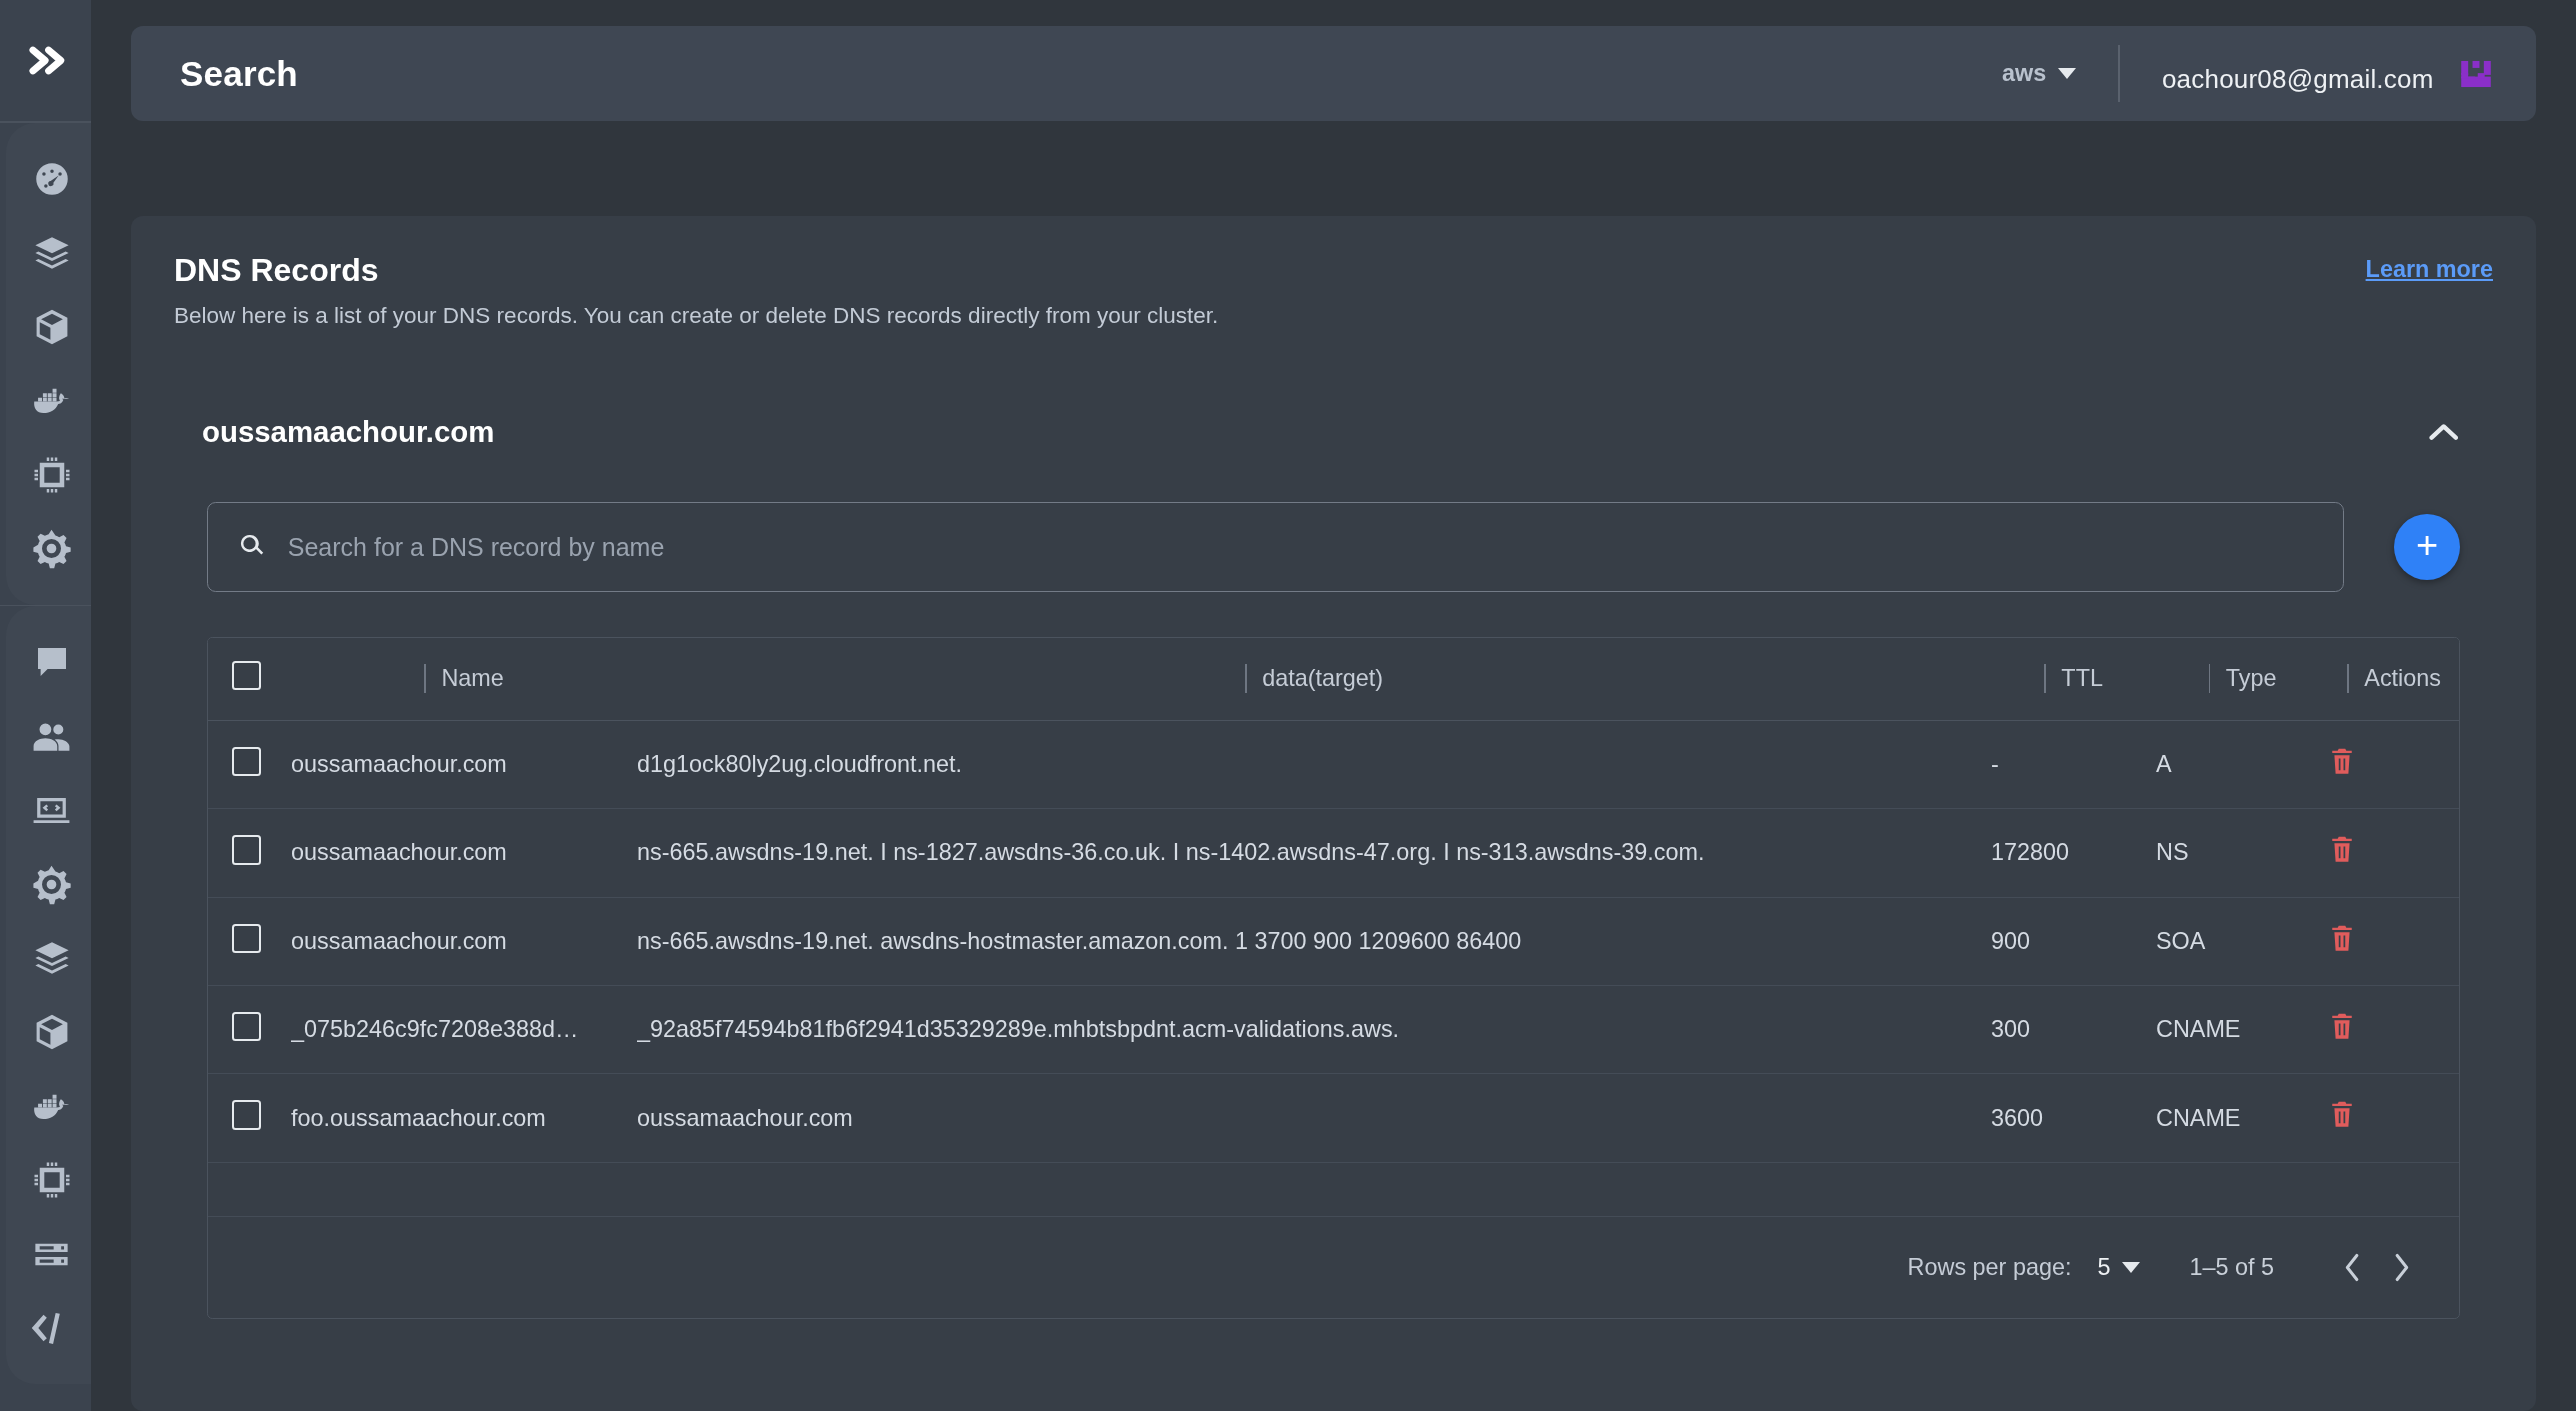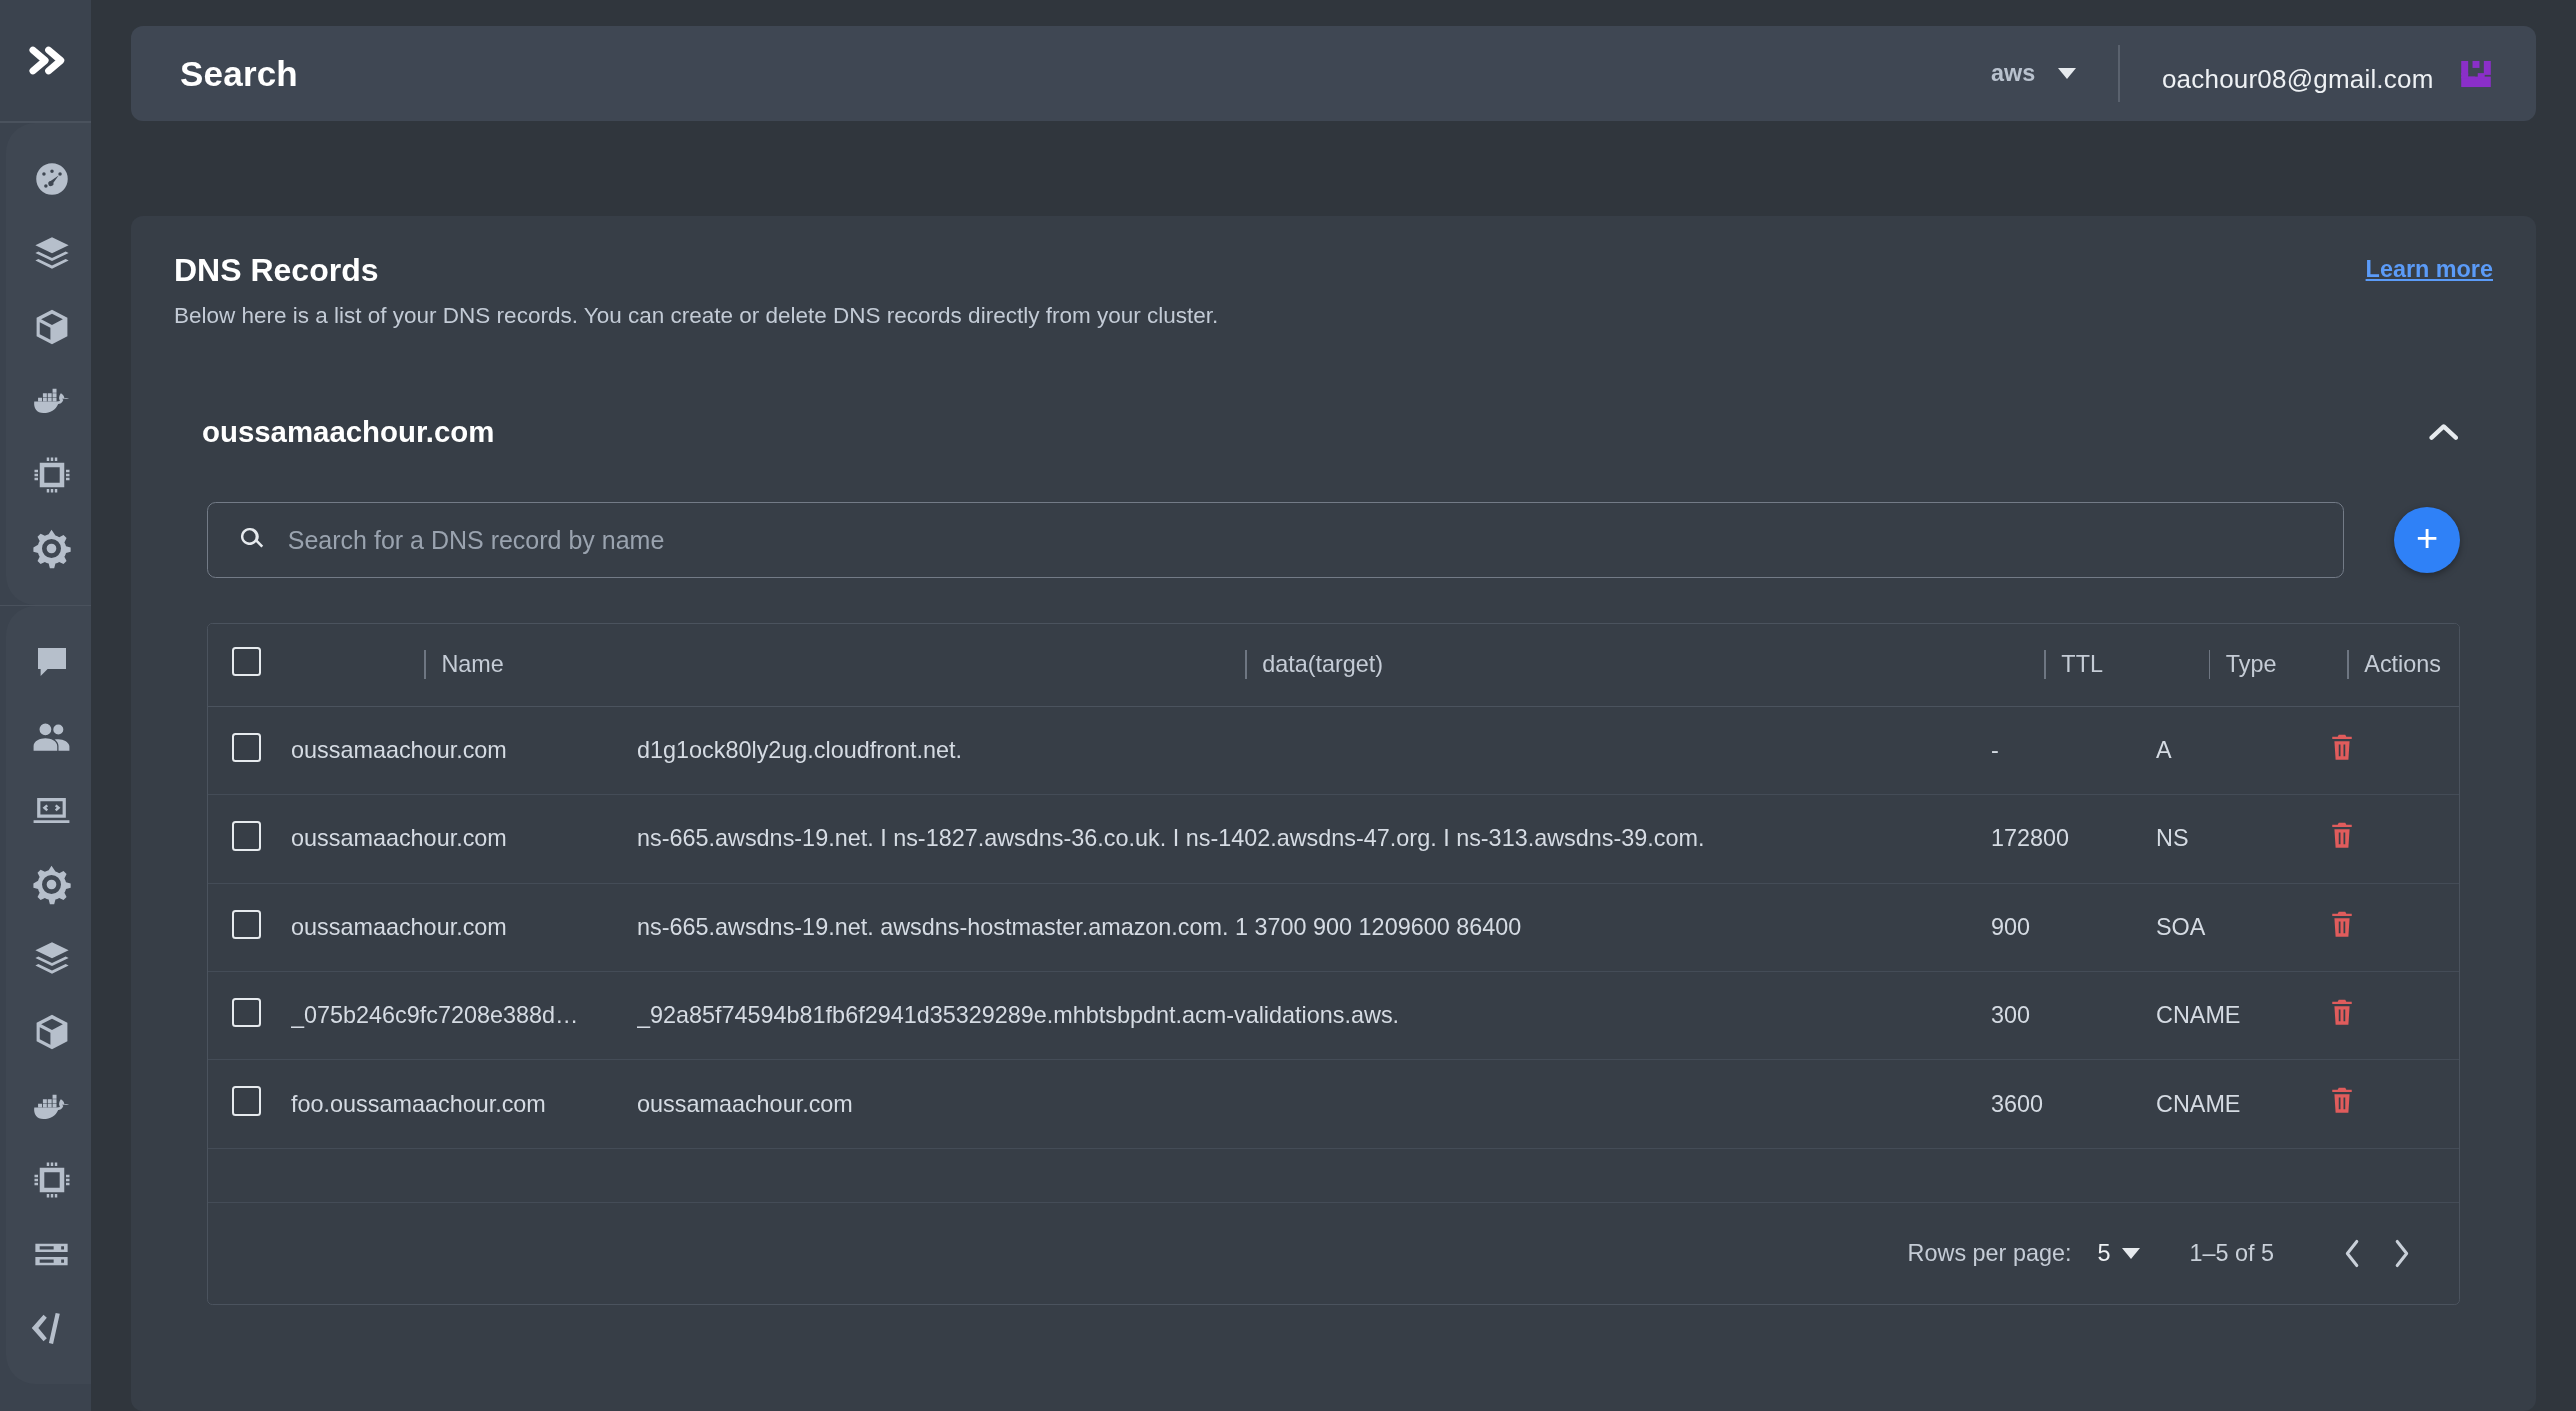--- a/index.html
+++ b/index.html
@@ -60,21 +60,21 @@
     border-radius: 12px;
     display: flex; align-items: center;
     padding: 0 40px 0 49px;
   }
   #topbar .title {
     color: #ffffff; font-size: 35px; font-weight: bold;
     letter-spacing: 0.2px;
   }
   #topbar .spacer { flex: 1 1 auto; }
   .cloud-select {
-    display: flex; align-items: center; gap: 23px;
+    display: flex; align-items: center; gap: 12px;
     color: #b9c2ce; font-size: 23.4px; font-weight: bold;
     cursor: pointer;
   }
   .caret-down {
     width: 0; height: 0;
     border-left: 9.5px solid transparent;
     border-right: 9.5px solid transparent;
     border-top: 11.3px solid #e6eaee;
   }
   .vline { width: 1.7px; height: 57px; background: #5a626e; margin: 0 42px; }
@@ -111,21 +111,21 @@
     cursor: pointer;
   }
   .acc-title { color: #ffffff; font-size: 29.4px; font-weight: bold; flex: 1 1 auto; }
   .chev-up { stroke: #e6eaee; stroke-width: 5; fill: none; stroke-linecap: round; stroke-linejoin: round; }
 
   .acc-body { padding: 0 0 0 0; margin-top: 31px; }
 
   
   .search-row { display: flex; align-items: center; padding: 0 33px 0 33px; }
   .search-box {
-    flex: 1 1 auto; height: 76px;
+    flex: 1 1 auto; height: 90px;
     border: 1.7px solid #737b87;
     border-radius: 8.7px;
     display: flex; align-items: center;
     padding: 0 29.4px;
     cursor: text;
   }
   .search-box .sicon { margin-right: 21px; }
   .search-input {
     border: 0; outline: 0; background: transparent;
     color: #e6eaee; font-size: 25px;

